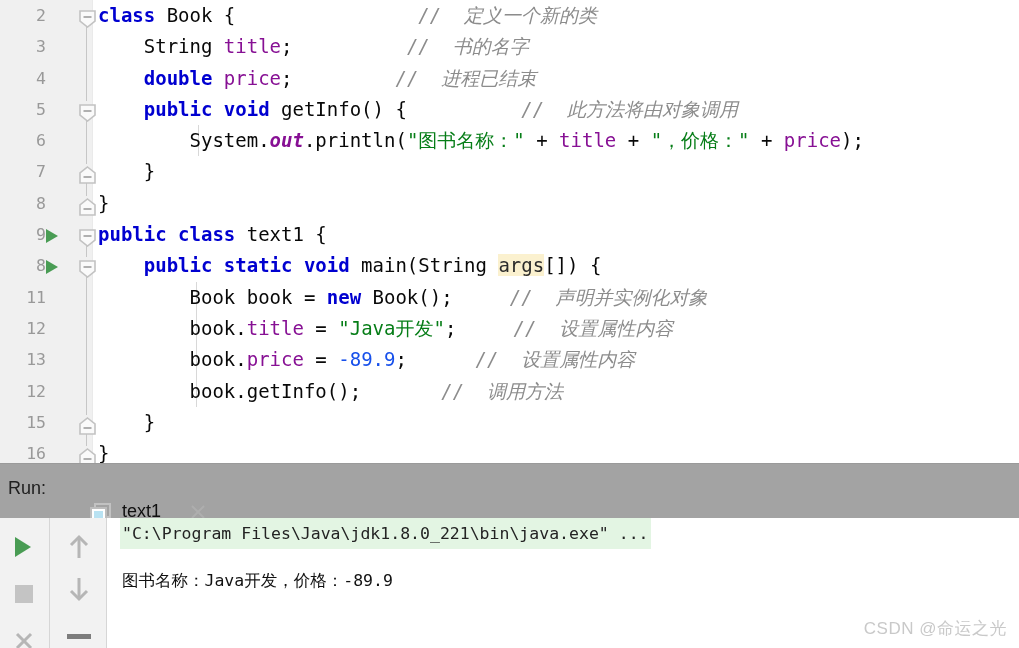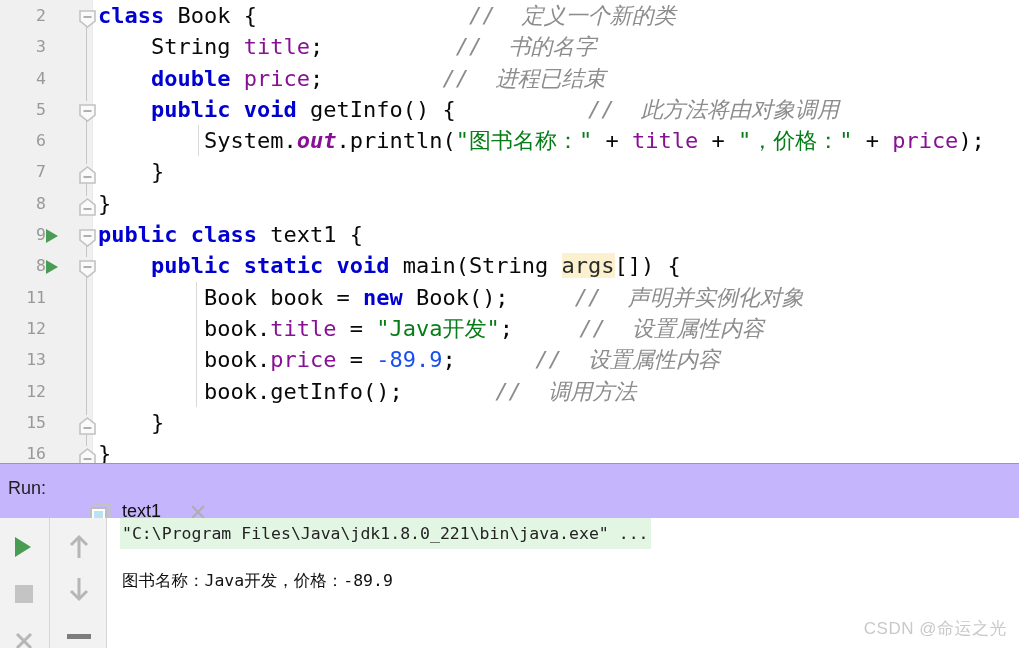--- a/index.html
+++ b/index.html
@@ -54,21 +54,21 @@
   
   .foldcol { position: absolute; left: 78px; top: 0; width: 20px; height: 31.3px; }
   .foldline {
     position: absolute; left: 8px; width: 1px; background: #c6c6c6;
   }
   .foldmark { position: absolute; left: 1px; top: 7px; }
 
   .codetext {
     position: absolute; left: 98px; top: 0;
     font-family: "DejaVu Sans Mono", monospace;
-    font-size: 22px;
+    font-size: 19px;
     color: #2b2b2b;
     white-space: pre;
   }
   .indent-guide {
     position: absolute; width: 1px; background: #d8d8d8;
   }
 
   
   .kw   { color: #0000d0; font-weight: bold; }
   .fld  { color: #871094; font-weight: normal; }
@@ -85,21 +85,21 @@
     width: 1019px; height: 185px;
     background: #ffffff;
   }
   .run-top-border {
     position: absolute; left: 0; top: 0; width: 1019px; height: 1px;
     background: #9a9a9a;
   }
   .run-header {
     position: absolute; left: 0; top: 1px;
     width: 1019px; height: 68px;
-    background: #c4b5fd;
+    background: #a3a3a3;
   }
   .run-label {
     position: absolute; left: 8px; top: 14px;
     font-family: "Liberation Sans", sans-serif;
     font-size: 18px; color: #202020;
   }
   .run-tab {
     position: absolute; left: 66px; top: 1px;
     height: 54px; width: 160px; margin-top: 22px;
   }

